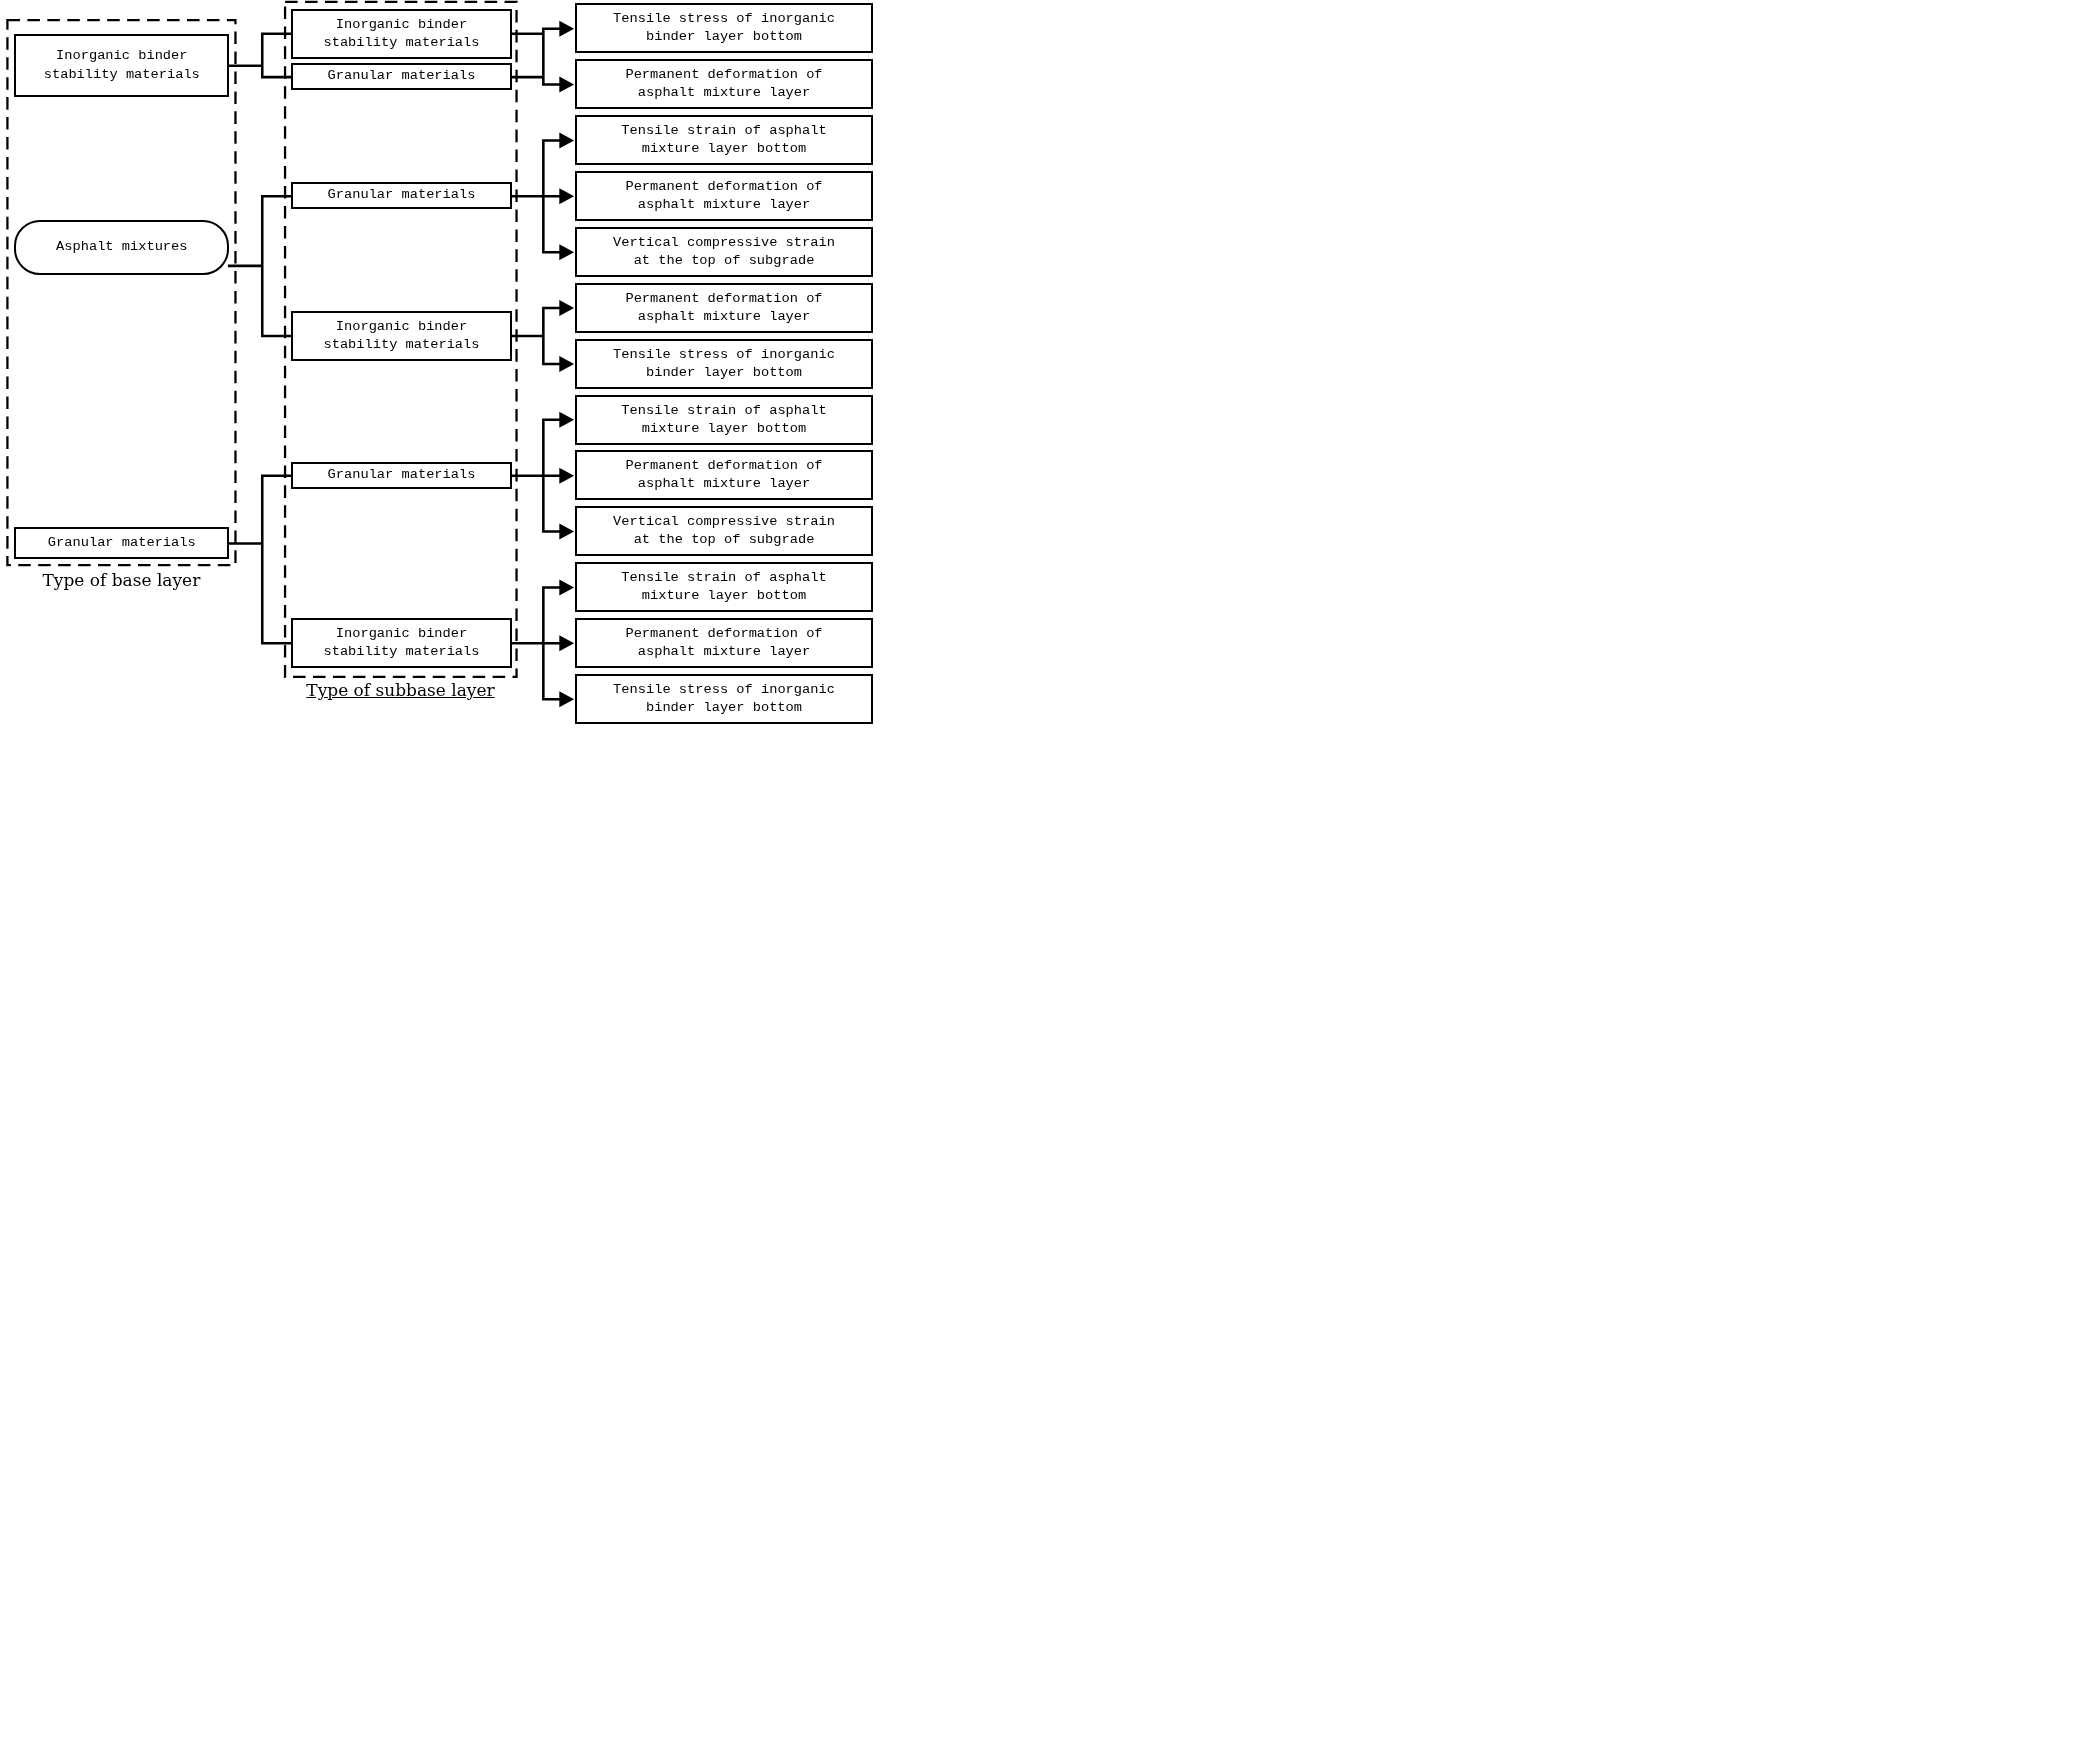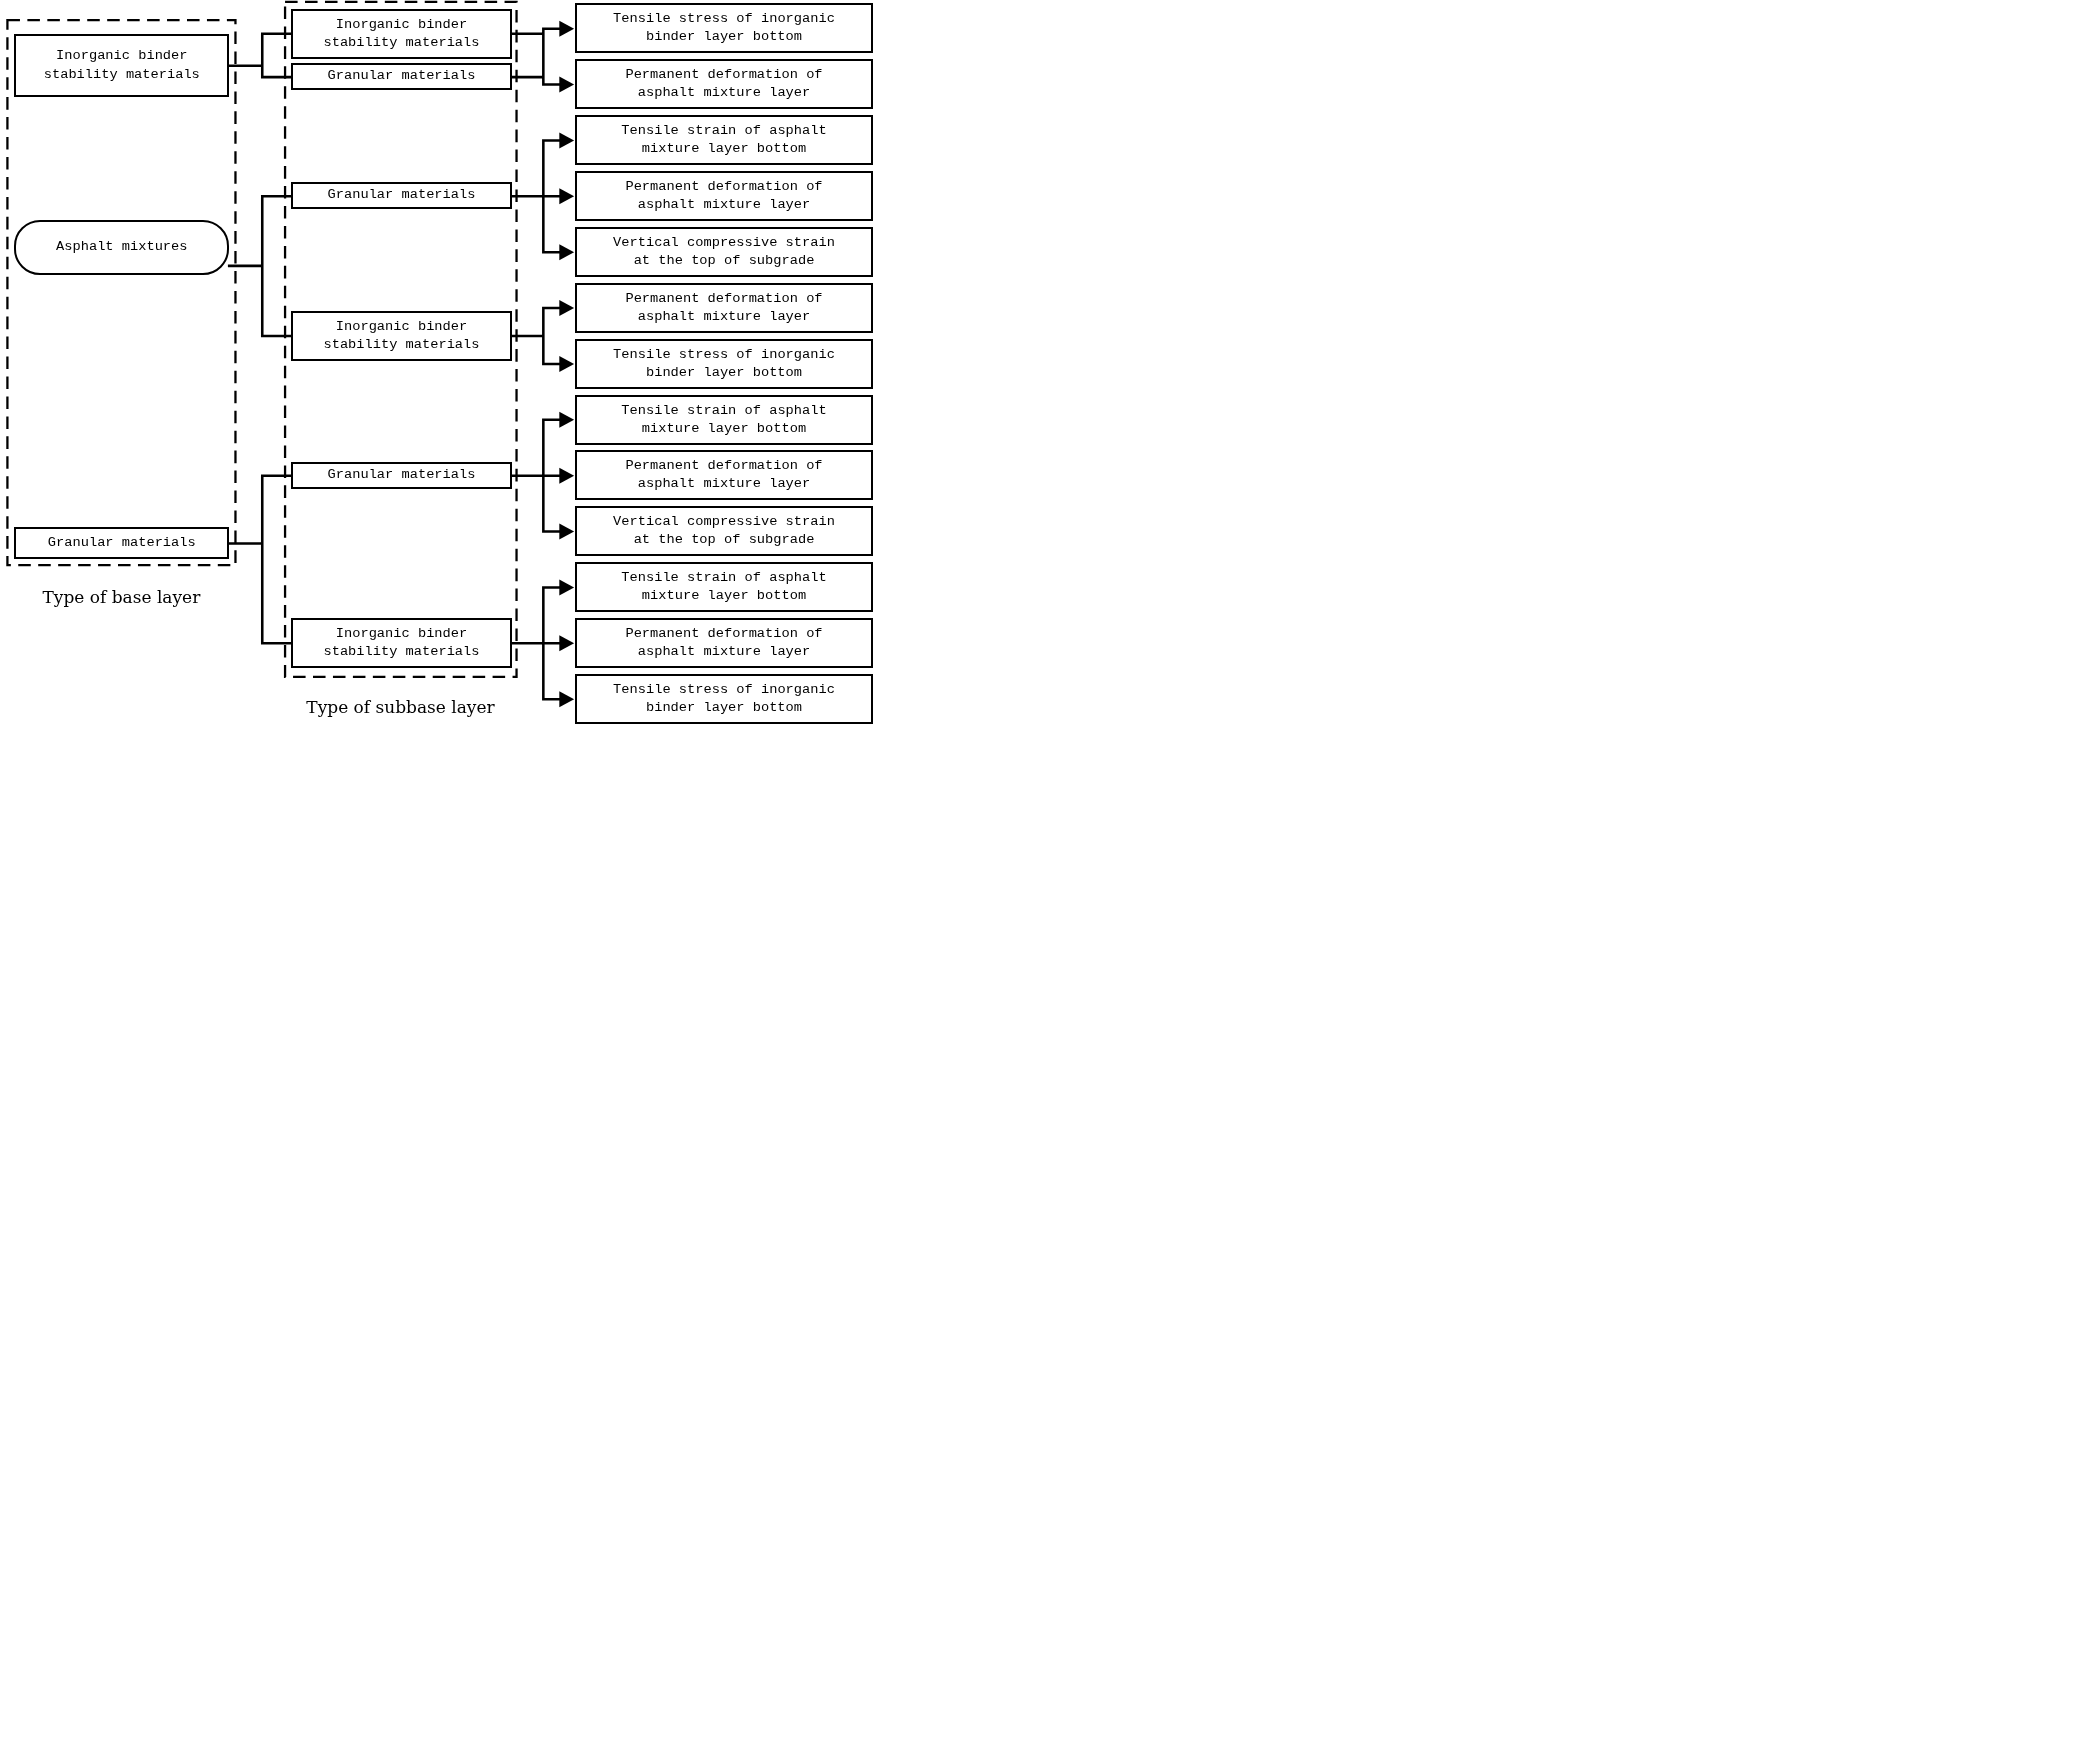--- a/index.html
+++ b/index.html
@@ -36,21 +36,20 @@
     font-family: Liberation Mono, monospace;
   }
   .left-node  { left: 14.3px;   width: 215px; padding: 0 14.3px; }
   .mid-node   { left: 291px;  width: 221px; padding: 0 16px; }
   .right-node { left: 575px; width: 298px; height: 50px; padding: 7px 33px; }
   .caption {
     position: absolute;
     text-align: center;
     font-size: 17px;
     color: #000000;
-    margin-top: 17px;
   }
 </style>
 </head>
 <body>
 
 <div id="canvas">
 
   <svg id="wires" viewBox="0 0 1540 1278" xmlns="http://www.w3.org/2000/svg">
 
     <rect x="13" y="35" width="400" height="956" fill="none" stroke="#000000" stroke-width="4" stroke-dasharray="22 13"></rect>
@@ -85,21 +84,21 @@
   <div class="node left-node" style="top:220px;height:55px;border-radius:26px;">Asphalt mixtures</div>
   <div class="node left-node" style="top:527px;height:32px;">Granular materials</div>
   <div class="caption" style="left:7.4px;top:570px;width:228px;">Type of base layer</div>
 
   <div class="node mid-node" style="top:8.6px;height:50px;">Inorganic binder stability materials</div>
   <div class="node mid-node" style="top:63px;height:27px;">Granular materials</div>
   <div class="node mid-node" style="top:182px;height:27px;">Granular materials</div>
   <div class="node mid-node" style="top:311px;height:50px;">Inorganic binder stability materials</div>
   <div class="node mid-node" style="top:462px;height:27px;">Granular materials</div>
   <div class="node mid-node" style="top:618px;height:50px;">Inorganic binder stability materials</div>
-  <div class="caption" style="left:285px;top:680px;width:231px;">Type of subbase layer</div>
+  <div class="caption" style="left:285px;top:680px;width:231px;text-decoration:underline;">Type of subbase layer</div>
 
   <div class="node right-node" style="top:3.4px;">Tensile stress of inorganic binder layer bottom</div>
   <div class="node right-node" style="top:59px;">Permanent deformation of asphalt mixture layer</div>
   <div class="node right-node" style="top:115px;">Tensile strain of asphalt mixture layer bottom</div>
   <div class="node right-node" style="top:171px;">Permanent deformation of asphalt mixture layer</div>
   <div class="node right-node" style="top:227px;">Vertical compressive strain at the top of subgrade</div>
   <div class="node right-node" style="top:283px;">Permanent deformation of asphalt mixture layer</div>
   <div class="node right-node" style="top:339px;">Tensile stress of inorganic binder layer bottom</div>
   <div class="node right-node" style="top:395px;">Tensile strain of asphalt mixture layer bottom</div>
   <div class="node right-node" style="top:450px;">Permanent deformation of asphalt mixture layer</div>

